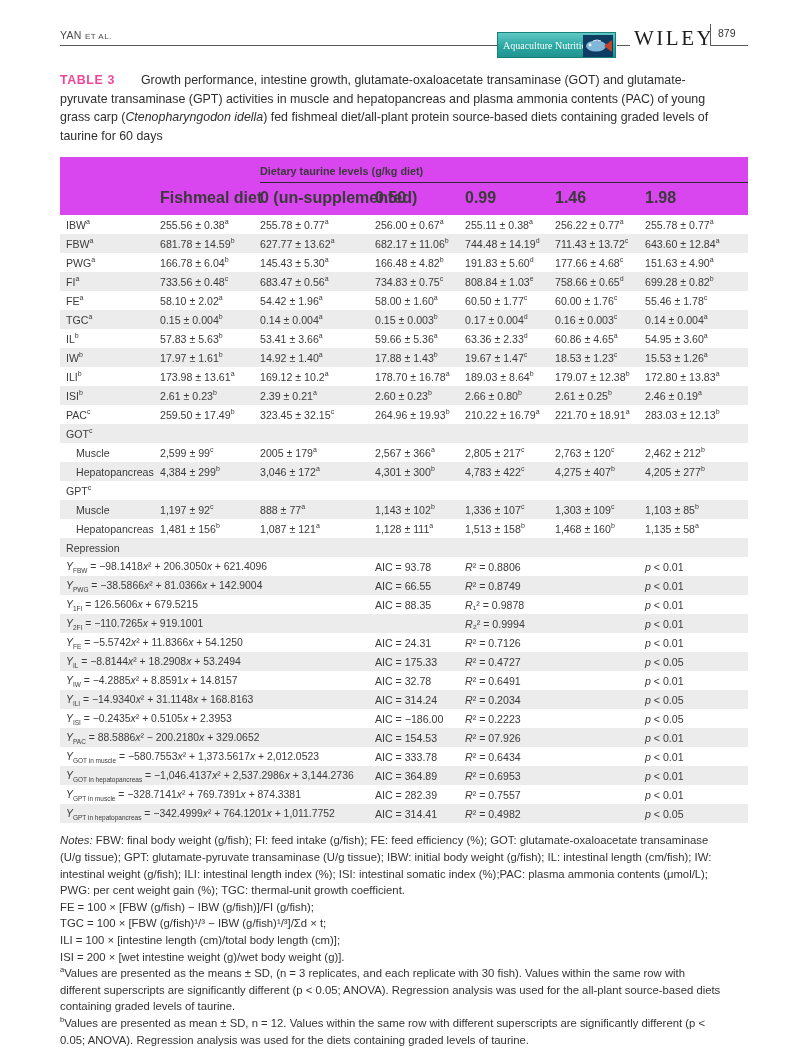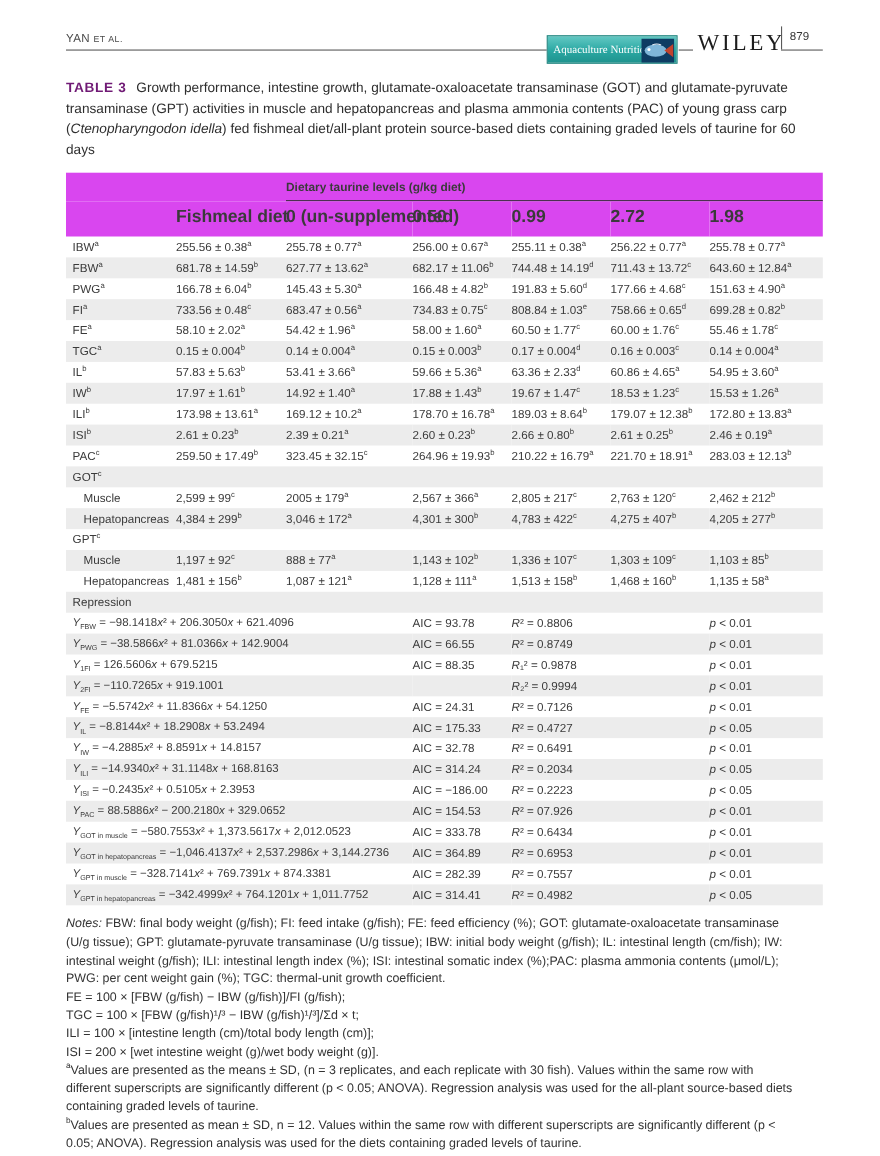--- a/index.html
+++ b/index.html
@@ -33,21 +33,21 @@
   }
   .badge svg { position:absolute; right:2px; top:2px; }
   .wiley {
     position:absolute; left:574px; top:26px;
     font-family:"Liberation Serif","DejaVu Serif",serif;
     font-size:21px; letter-spacing:2.5px; color:#1d1d1d;
   }
 
   
   .caption { margin:13px 0 12px 0; font-size:12.4px; line-height:1.5; color:#2e2e2e; max-width:688px; }
-  .cap-label { font-weight:bold; letter-spacing:.6px; margin-right:9px; color:#701a75; }
+  .cap-label { font-weight:bold; letter-spacing:.6px; margin-right:26px; color:#ec4899; }
 
   
   table { width:688px; border-collapse:collapse; table-layout:fixed; font-size:10.6px; color:#3a3a3a; }
   th, td { text-align:left; padding:0; white-space:nowrap; overflow:visible; }
   thead th { background:#d946ef; font-weight:bold; vertical-align:bottom; }
   .span-wrap { margin-top:7px; border-bottom:1px solid #2b2b2b; padding:1px 0 5px 0; font-size:10.8px; }
   .colhead th { font-size:16px; padding:6px 0 8px 0; }
   .colhead th.lbl { padding-left:6px; }
   tbody td { height:19px; vertical-align:middle; }
   tbody tr.shade td { background:#ececec; }
@@ -108,21 +108,21 @@
           <th colspan="5">
               <div class="span-wrap">Dietary taurine levels (g/kg diet)</div>
             </th>
         </tr>
         <tr class="colhead">
             <th class="lbl"></th>
             <th>Fishmeal diet</th>
             <th>0 (un-supplemented)</th>
             <th>0.50</th>
             <th>0.99</th>
-            <th>2.72</th>
+            <th>1.46</th>
             <th>1.98</th>
           </tr>
       </thead>
       <tbody>
           <tr>
             <td class="lbl">IBW<sup>a</sup></td>
             <td>255.56 ± 0.38<sup>a</sup></td>
             <td>255.78 ± 0.77<sup>a</sup></td>
             <td>256.00 ± 0.67<sup>a</sup></td>
             <td>255.11 ± 0.38<sup>a</sup></td>

